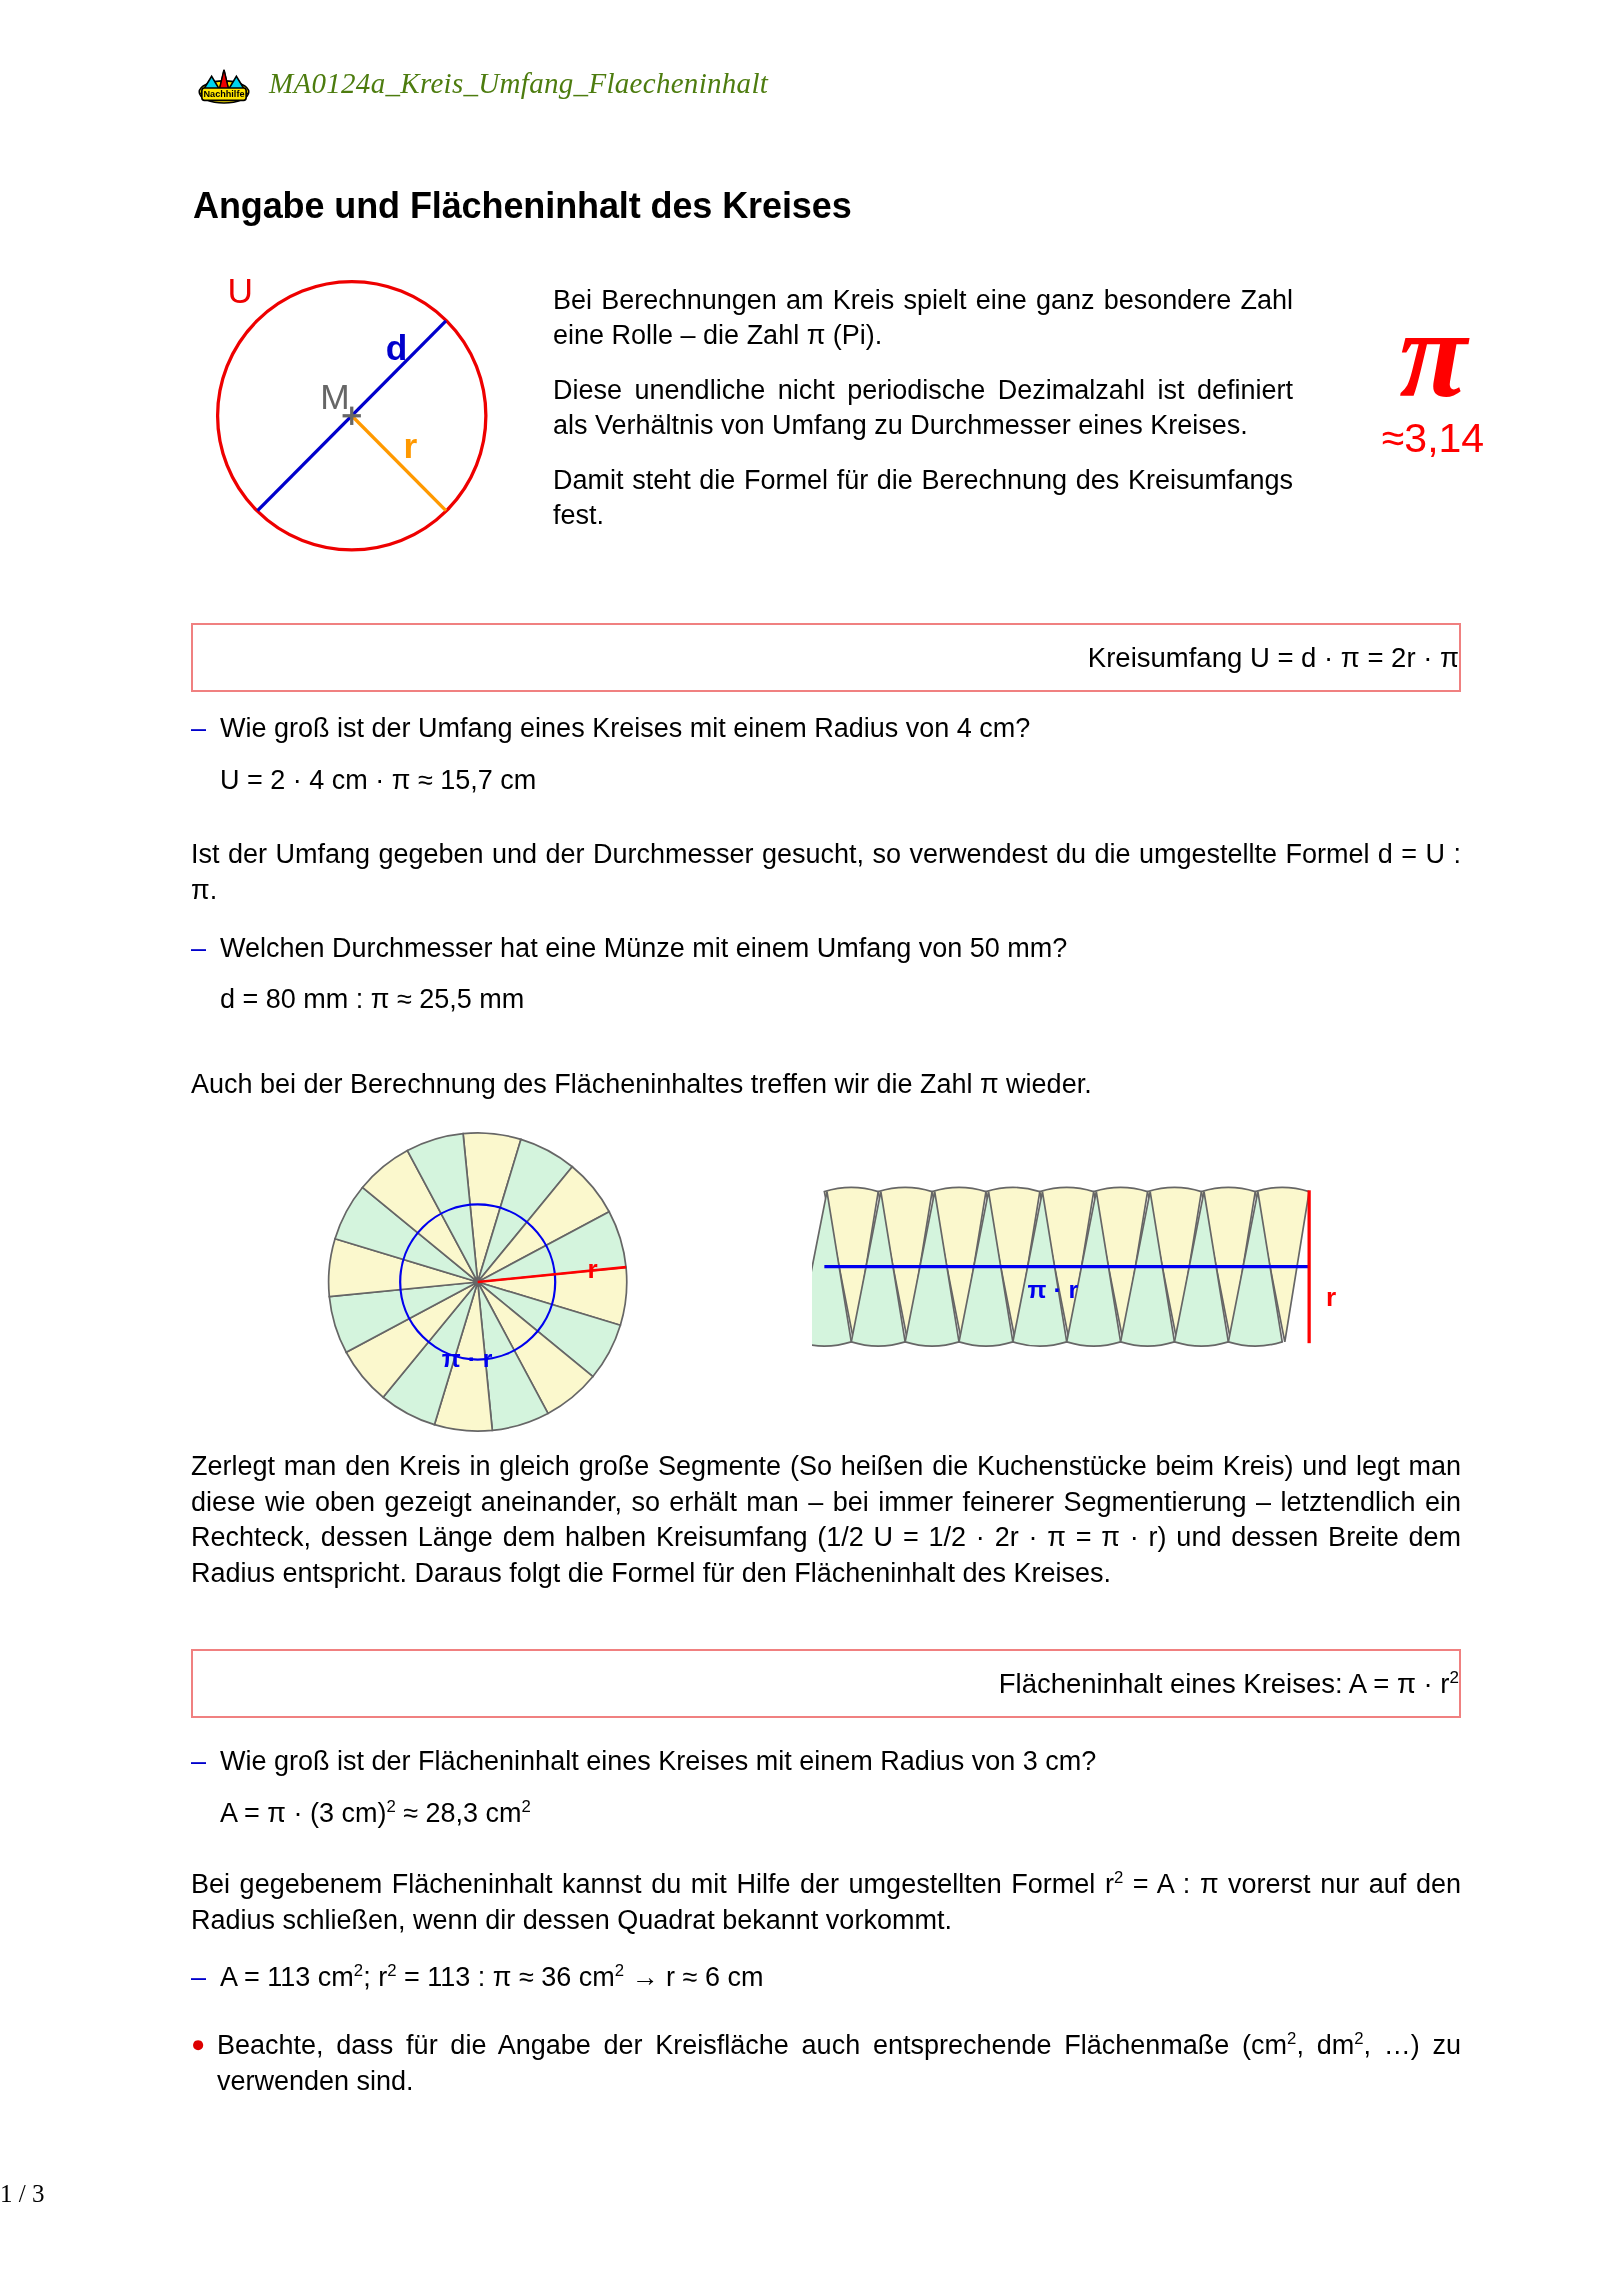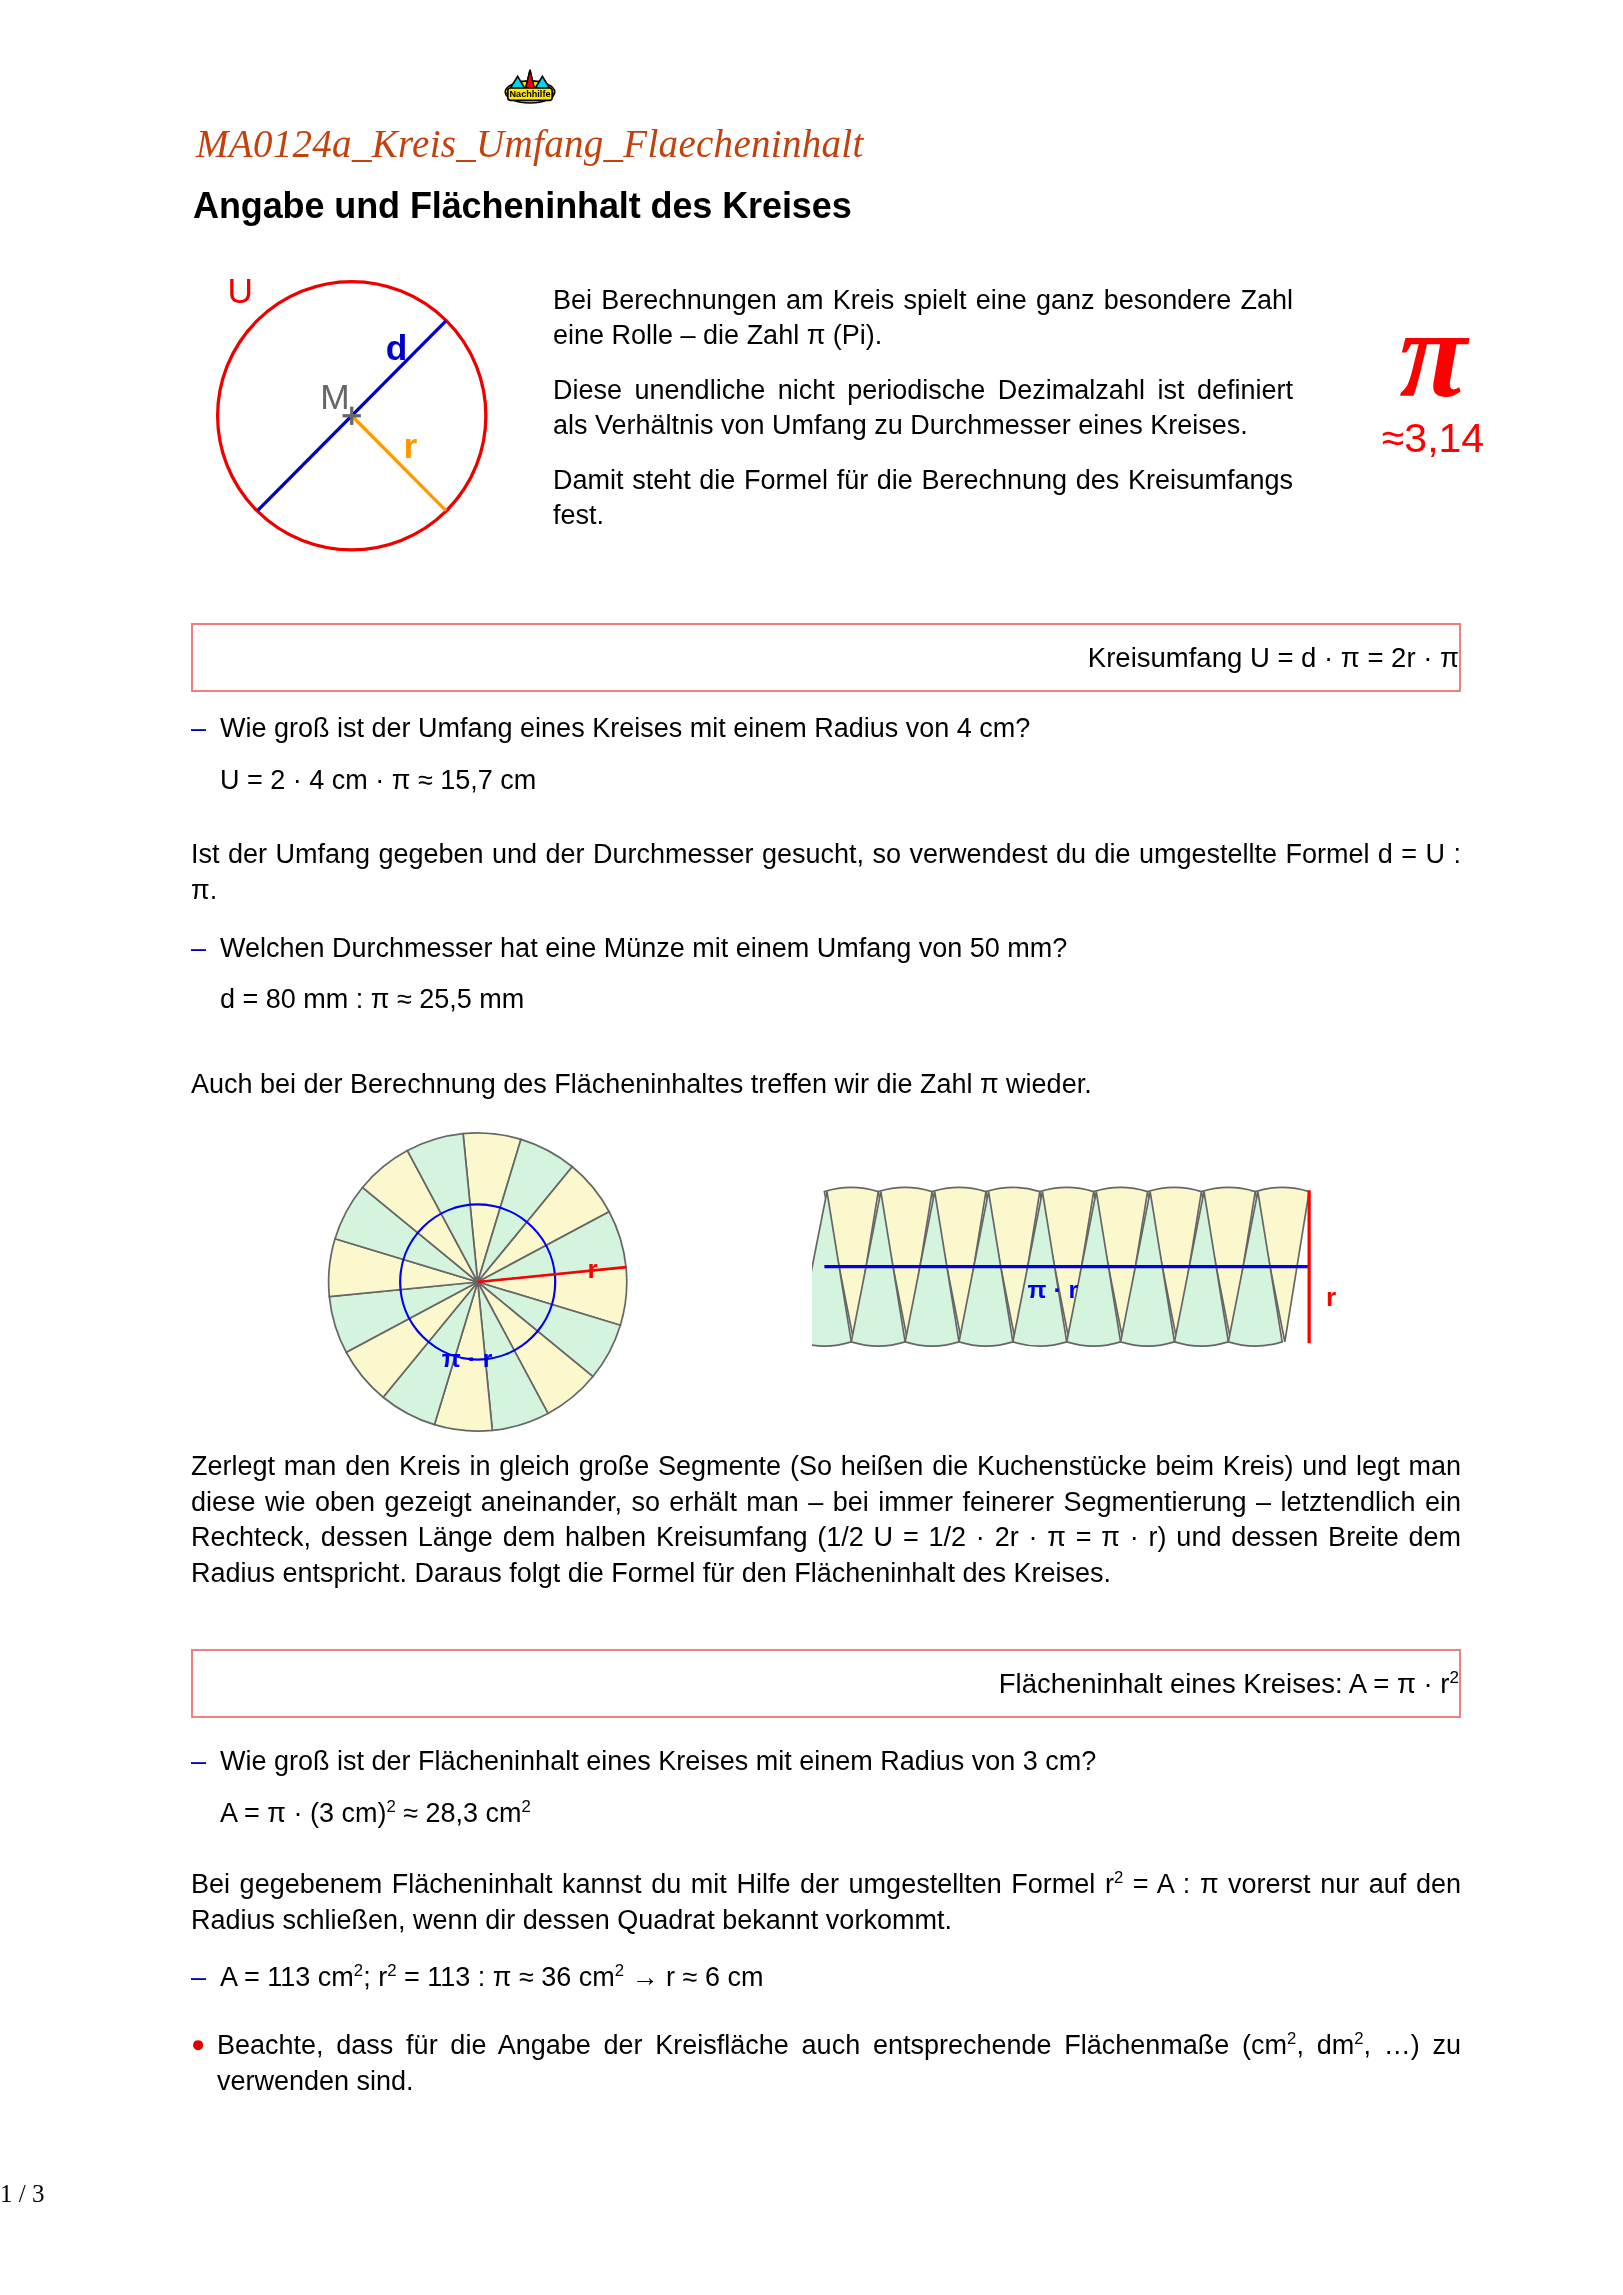--- a/index.html
+++ b/index.html
@@ -21,35 +21,34 @@
   }
 
   
   .header {
     position: absolute;
     left: 196px;
     top: 63px;
     display: flex;
     align-items: center;
     gap: 17px;
-    flex-direction: column;
   }
   .logo {
     width: 56px;
     height: 41px;
     position: relative;
     flex: none;
   }
   .header-title {
     font-family: "Liberation Serif", serif;
     font-style: italic;
-    font-size: 39px;
+    font-size: 29px;
     letter-spacing: 0.3px;
     white-space: nowrap;
-    color: #c2410c;
+    color: #4d7c0f;
   }
 
   
   .doc-title {
     position: absolute;
     left: 193px;
     top: 185px;
     font-size: 36px;
     font-weight: bold;
     letter-spacing: -0.1px;

